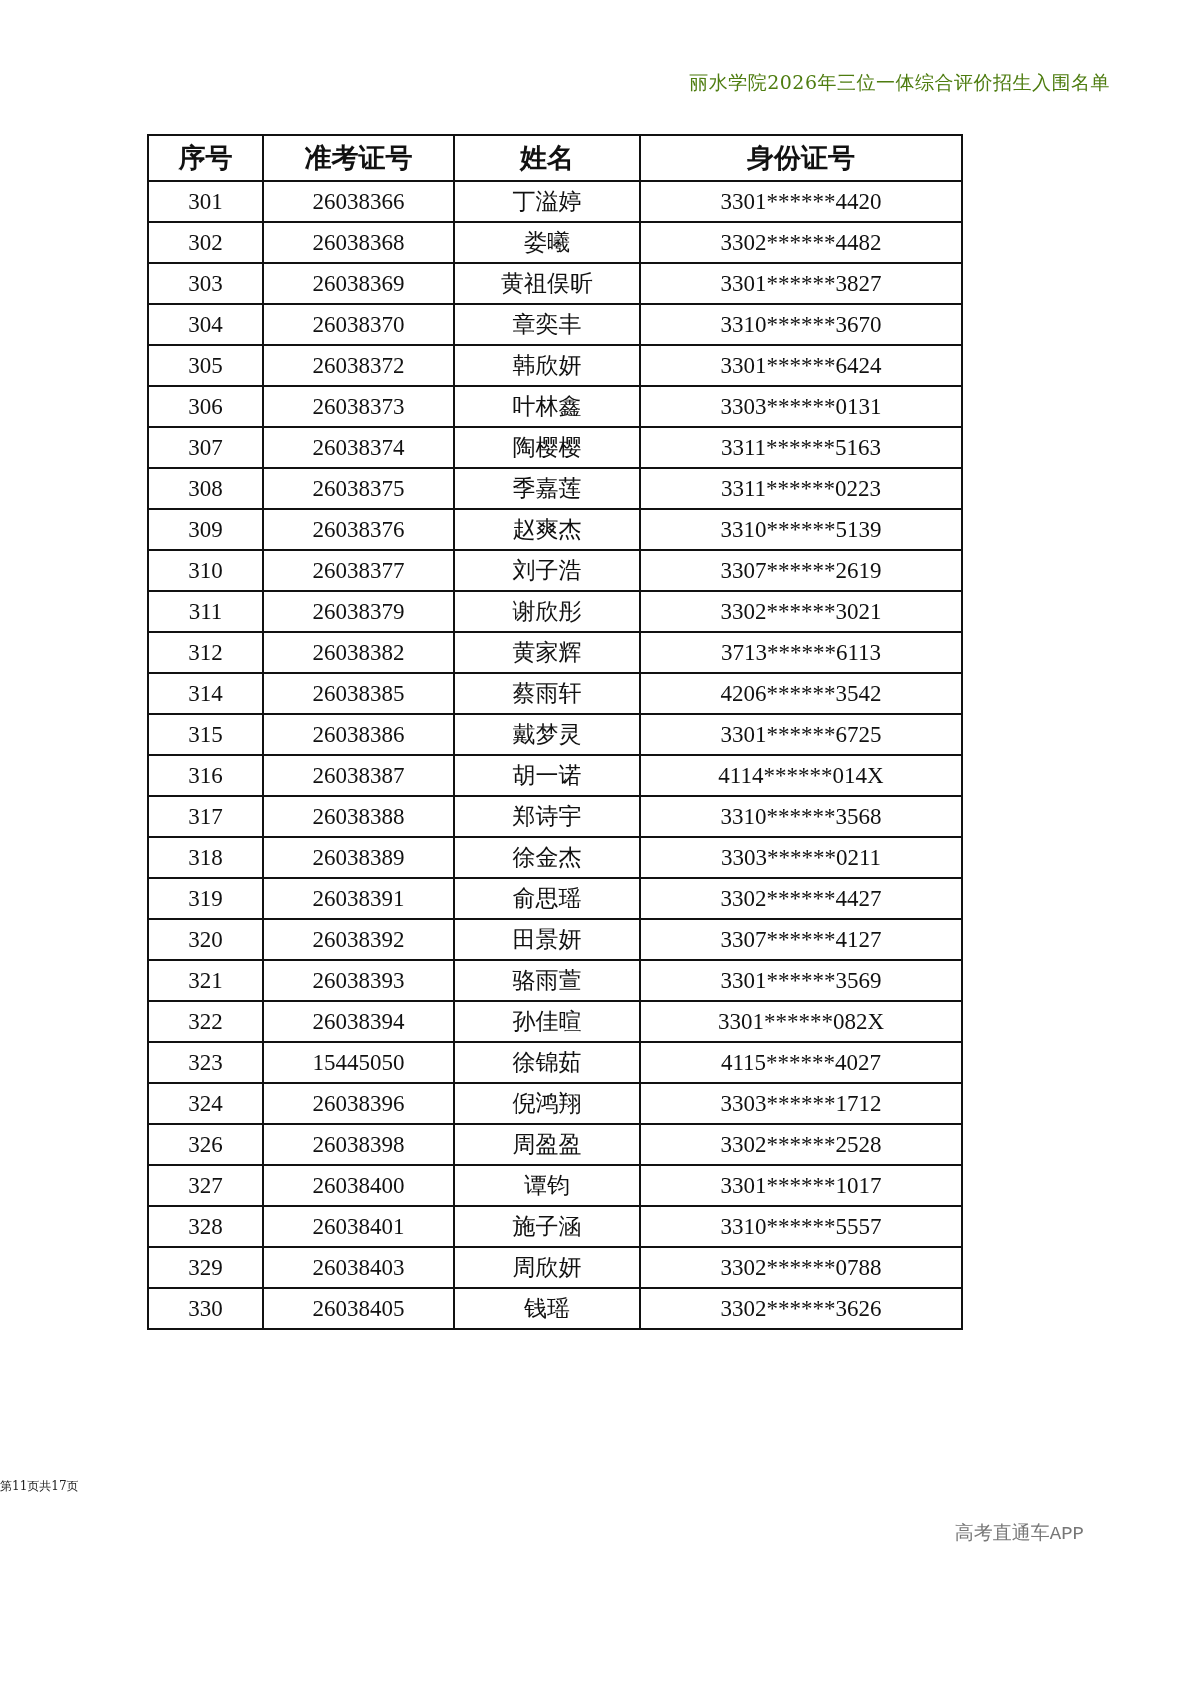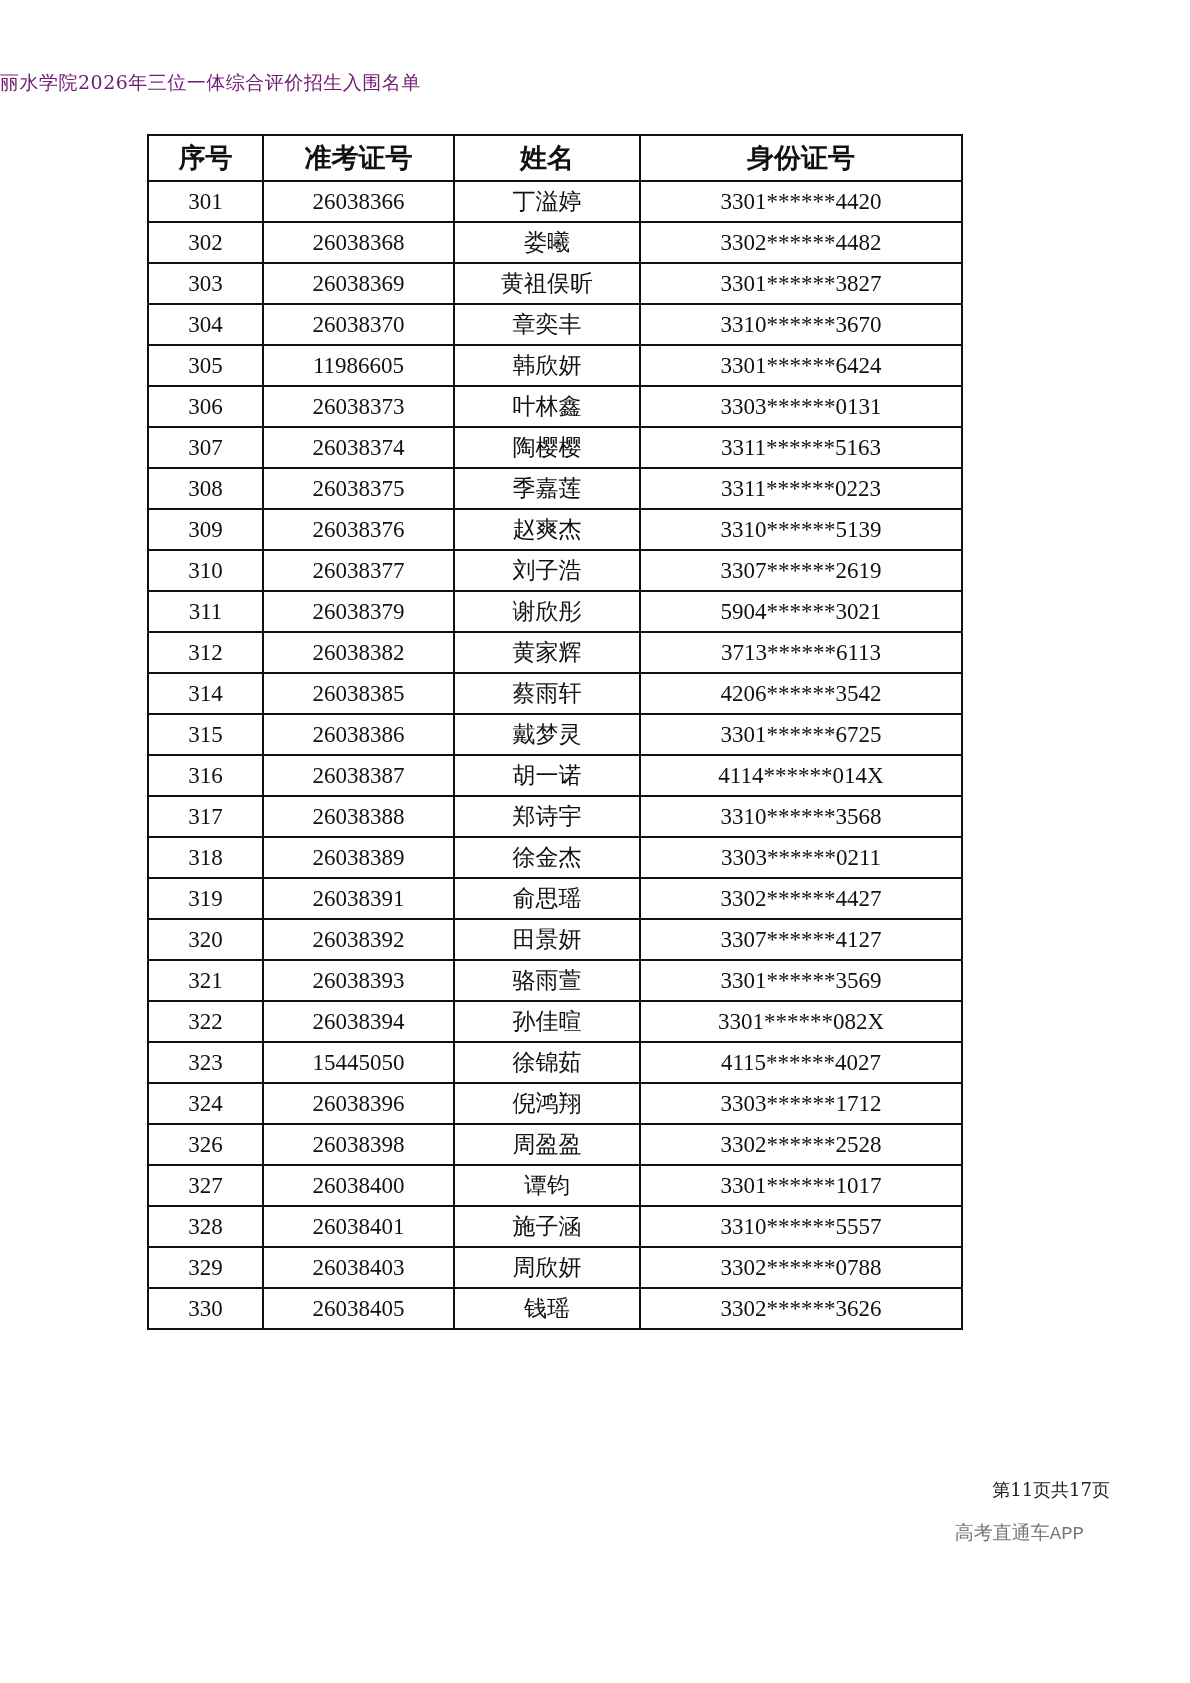--- a/index.html
+++ b/index.html
@@ -1,28 +1,28 @@
 <!DOCTYPE html>
 <html><head>
 <meta charset="utf-8">
 <style>
   html, body { margin: 0; padding: 0; background: #ffffff; }
   body { width: 1190px; height: 1683px; position: relative; overflow: hidden;
          font-family: "DejaVu Serif", "Liberation Serif", serif; color: #111; }
-  .title { position: absolute; top: 70px; left: 0; width: 1110px; text-align: left;
-           font-size: 19px; letter-spacing: 0.5px; color: #701a75; }
+  .title { position: absolute; top: 70px; left: 0; width: 1110px; text-align: right;
+           font-size: 19px; letter-spacing: 0.5px; color: #4d7c0f; }
   table.roster { position: absolute; left: 147px; top: 134px; width: 814px;
                  border-collapse: collapse; table-layout: fixed; }
   table.roster th, table.roster td { border: 2px solid #111; text-align: center; padding: 0; }
   table.roster th { height: 44px; font-size: 27px; font-weight: bold;
                     font-family: "DejaVu Sans", "Liberation Sans", sans-serif; }
   table.roster td { height: 39px; font-size: 23px; font-family: "Liberation Serif", "DejaVu Serif", serif; }
   col.c1 { width: 115px; } col.c2 { width: 191px; } col.c3 { width: 186px; } col.c4 { width: 322px; }
-  .page-footer { position: absolute; top: 1478px; left: 0; width: 1110px; text-align: right;
-                 font-size: 18px; color: #222; }
+  .page-footer { position: absolute; top: 1478px; left: 0; width: 1110px; text-align: left;
+                 font-size: 12px; color: #222; }
   .watermark { position: absolute; top: 1520px; right: 106px; font-size: 19px; color: #777;
                font-family: Liberation Mono, monospace; }
 </style>
 </head>
 <body>
 
 <div class="title">丽水学院2026年三位一体综合评价招生入围名单</div>
 
 <table class="roster">
   <colgroup>
@@ -59,21 +59,21 @@
         <td>3301******3827</td>
       </tr>
       <tr>
         <td>304</td>
         <td>26038370</td>
         <td>章奕丰</td>
         <td>3310******3670</td>
       </tr>
       <tr>
         <td>305</td>
-        <td>11986605</td>
+        <td>26038372</td>
         <td>韩欣妍</td>
         <td>3301******6424</td>
       </tr>
       <tr>
         <td>306</td>
         <td>26038373</td>
         <td>叶林鑫</td>
         <td>3303******0131</td>
       </tr>
       <tr>
@@ -97,21 +97,21 @@
       <tr>
         <td>310</td>
         <td>26038377</td>
         <td>刘子浩</td>
         <td>3307******2619</td>
       </tr>
       <tr>
         <td>311</td>
         <td>26038379</td>
         <td>谢欣彤</td>
-        <td>5904******3021</td>
+        <td>3302******3021</td>
       </tr>
       <tr>
         <td>312</td>
         <td>26038382</td>
         <td>黄家辉</td>
         <td>3713******6113</td>
       </tr>
       <tr>
         <td>314</td>
         <td>26038385</td>

